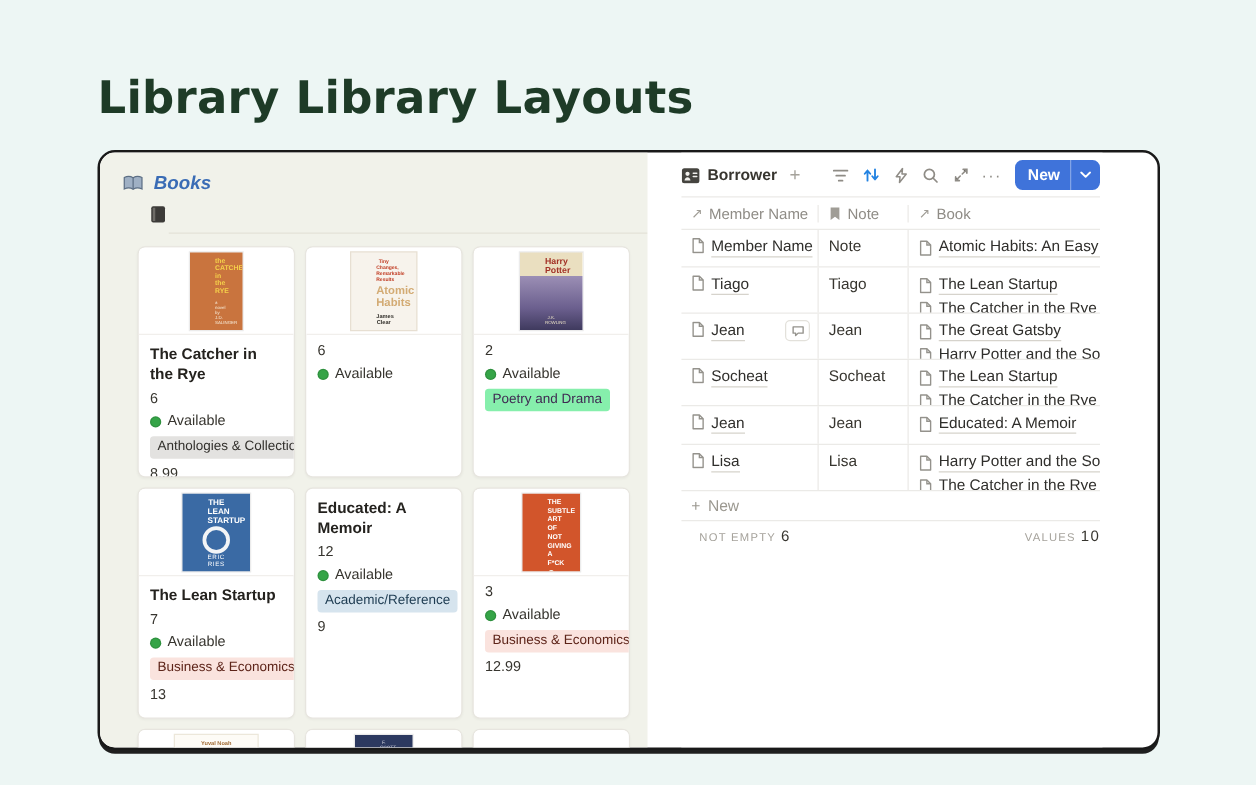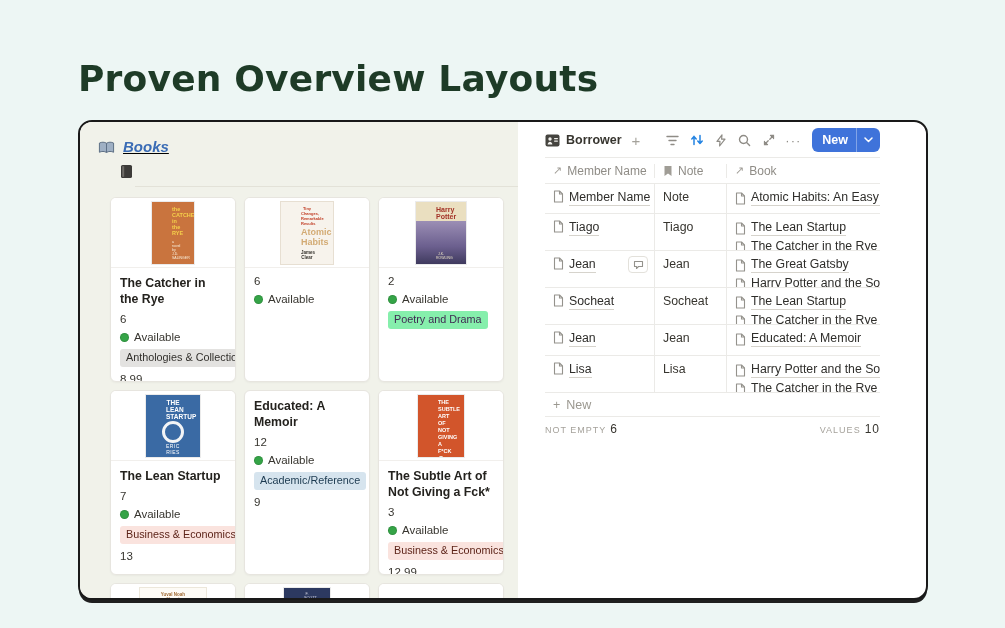--- a/index.html
+++ b/index.html
@@ -19,21 +19,21 @@
     position:absolute; left:78px; top:120px; width:850px; height:480px;
     background:#fff; border:2px solid #191919; border-radius:14px;
     box-shadow:0 4px 0 -1px #1f1f1f;
     overflow:hidden;
   }
   
   .books-pane {
     position:absolute; left:0; top:0; width:438px; height:476px;
     background:#f1f2ea; overflow:hidden;
   }
-  .books-header { display:flex; align-items:flex-end; gap:8px; padding:16px 0 0 18px;text-decoration:underline; }
+  .books-header { display:flex; align-items:center; gap:8px; padding:16px 0 0 18px; }
   .panel-title { font-size:15px; font-weight:700; font-style:italic; color:#3a6cb5; }
   .view-tab-row { margin:9px 0 0 40px; height:16px; }
   .books-divider { margin-left:55px; border-bottom:1px solid #e3e2d8; margin-top:6px; }
   .gallery {
     margin:10px 0 0 30px;
     display:grid; grid-template-columns:repeat(3,126px);
     grid-auto-rows:185px; gap:8px;
   }
   .card {
     background:#fff; border:1px solid #e7e5df; border-radius:6px;
@@ -99,28 +99,28 @@
   .bk-line { display:flex; align-items:center; gap:5px; line-height:16px; }
   .pg { flex:none; }
   .comment-badge {
     position:absolute; right:6px; top:5px; width:20px; height:17px; border:1px solid #e3e1db;
     border-radius:4px; background:#fff; display:flex; align-items:center; justify-content:center;
   }
   .new-row { height:24px; display:flex; align-items:center; gap:6px; padding-left:8px; border-bottom:1px solid #ebeae7; color:#9b9890; font-size:12.5px; width:335px; }
   .tfoot { width:335px; height:20px; display:flex; align-items:center; padding-top:3px; }
   .agg { font-size:9px; letter-spacing:1px; color:#a5a29b; font-weight:500; }
   .agg-val { font-size:12px; color:#37352f; margin-left:4px; font-weight:500; }
-  .agg-left { width:102px; text-align:left; }
+  .agg-left { width:102px; text-align:center; }
   .agg-right { margin-left:auto; }
   svg { display:block; }
 </style>
 </head>
 <body>
 
-<h1 class="page-title">Proven Overview Layouts</h1>
+<h1 class="page-title">Library Library Layouts</h1>
 
 <div class="window">
 
   <div class="books-pane">
     <div class="books-header">
       <span>
         <svg width="17" height="14" viewBox="0 0 24 18">
             <path d="M2 2c3.2-1.6 7-1.6 10 .3 3-1.9 6.8-1.9 10-.3v13c-3.2-1.6-7-1.6-10 .3-3-1.9-6.8-1.9-10-.3z" fill="#9fb0c4" stroke="#5d6f85" stroke-width="1.4"></path>
             <path d="M12 2.3v13" stroke="#5d6f85" stroke-width="1.4"></path>
           </svg>
@@ -227,21 +227,20 @@
 
       <div class="card">
         <div class="cover-area">
           <div class="cover" style="background:#d2552b;width:46px">
             <span style="color:#ffffff;font-weight:700;font-size:5.5px;text-align:left;line-height:1.3">THE SUBTLE ART OF NOT GIVING A F*CK</span>
             <span class="dot-circle"></span>
             <span style="color:#2f1505;font-weight:700;font-size:3.8px">MARK MANSON</span>
           </div>
         </div>
         <div class="card-body">
-          <div class="card-title">The Subtle Art of Not Giving a Fck*</div>
           <div class="card-copies">3</div>
           <div class="card-status">
               <span class="status-dot"></span>
               <span>Available</span>
             </div>
           <div class="card-tag-row"><span class="pill" style="background:#fae3de;color:#5d2419">Business &amp; Economics</span></div>
           <div class="card-price">12.99</div>
         </div>
       </div>
 

